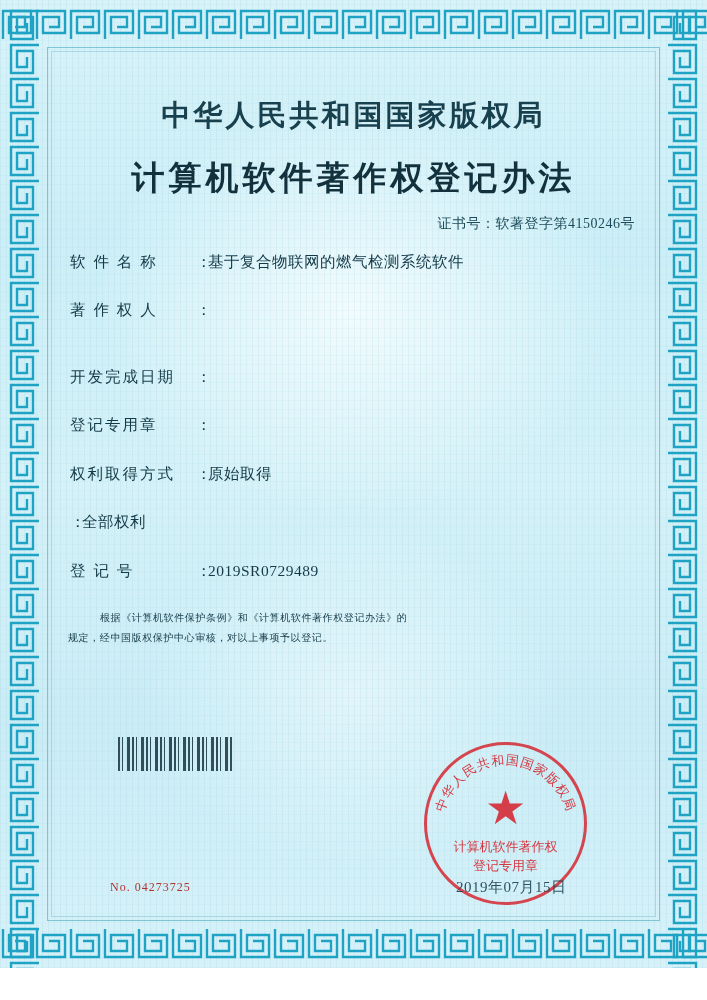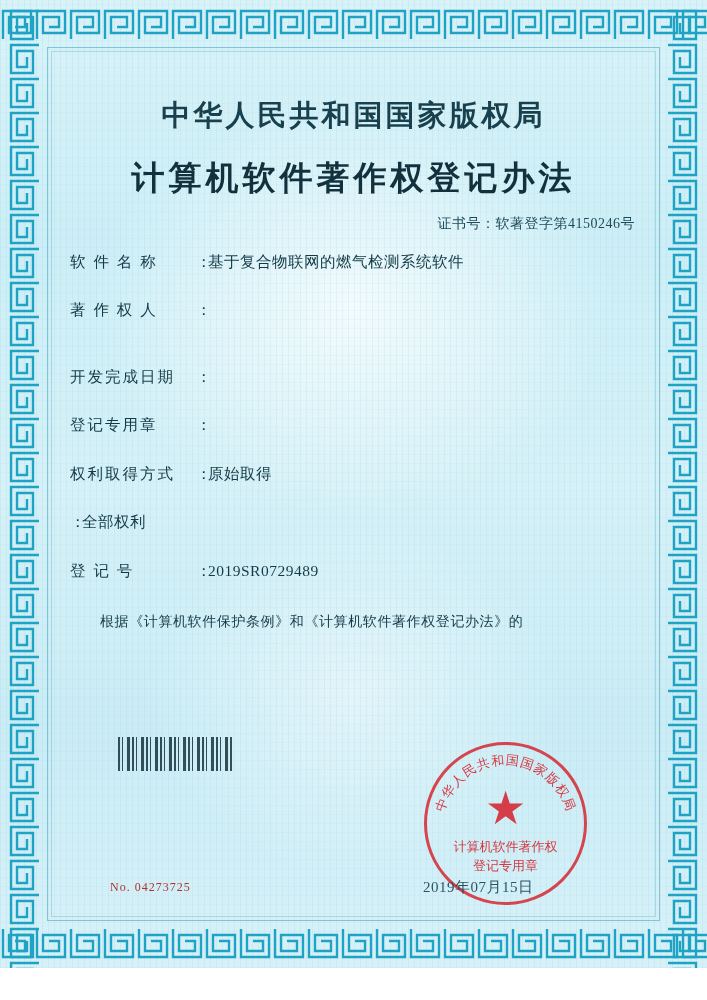--- a/index.html
+++ b/index.html
@@ -148,21 +148,21 @@
   .field-value .line2 {
     display: block;
     margin-top: 4px;
     font-family: "Liberation Serif", serif;
   }
 
   .gap-lg { height: 18px; }
 
   .statement {
     margin-top: 26px;
-    font-size: 14px;
+    font-size: 10px;
     color: #143a47;
     line-height: 2.0;
     letter-spacing: 0.6px;
     padding-left: 6px;
     padding-right: 4px;
   }
   .statement .indent { display: inline-block; width: 32px; }
 
   
   .barcode {
@@ -237,21 +237,21 @@
     position: absolute;
     left: 110px;
     top: 880px;
     font-size: 12px;
     color: #b0332e;
     letter-spacing: 1px;
     font-family: "Liberation Serif", serif;
   }
   .footer-date {
     position: absolute;
-    left: 423px;
+    left: 456px;
     top: 878px;
     font-size: 15px;
     color: #1b4250;
     letter-spacing: 0.5px;
     opacity: 0.9;
   }
 </style>
 </head>
 <body>
 
@@ -360,20 +360,21 @@
       <div class="field-row">
         <span class="field-label spread">登 记 号</span>
         <span class="field-colon">：</span>
         <span class="field-value">2019SR0729489</span>
       </div>
 
     </div>
 
     <div class="statement">
       <div><span class="indent"></span><span>根据《计算机软件保护条例》和《计算机软件著作权登记办法》的</span></div>
+      <div>规定，经中国版权保护中心审核，对以上事项予以登记。</div>
     </div>
 
   </div>
 
   <div class="barcode"></div>
 
   <div class="seal">
     <div class="seal-ring"></div>
     <svg class="seal-arc" viewBox="0 0 163 163">
       <defs>

